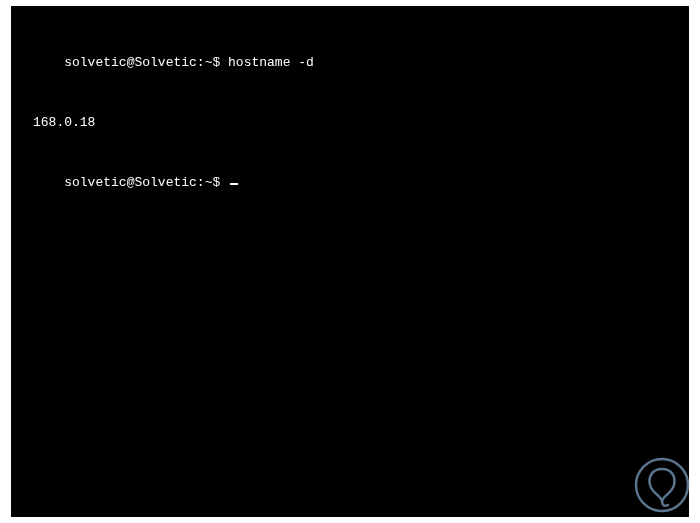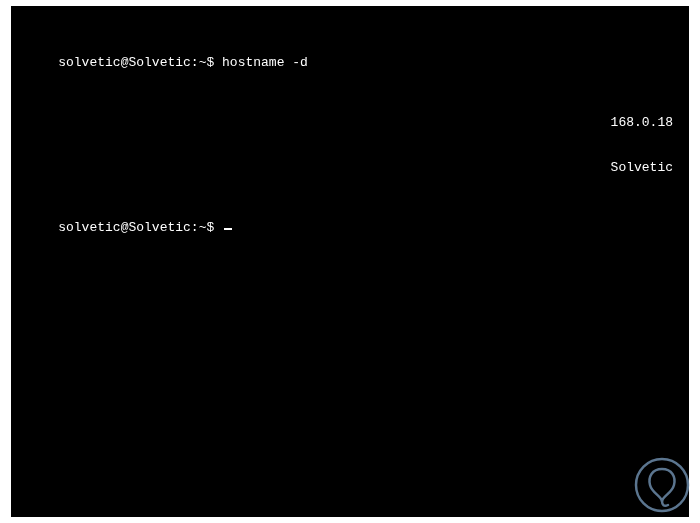--- a/index.html
+++ b/index.html
@@ -17,36 +17,35 @@
     .terminal {
       position: absolute;
       top: 6px;
       left: 11px;
       right: 11px;
       bottom: 6px;
       background: #000000;
       color: #ffffff;
       font-size: 13px;
       line-height: 15px;
-      padding: 4px 16px;
+      padding: 4px 22px;
       overflow: hidden;
       white-space: pre-wrap;
     }
     .line {
       display: block;
     }
     .prompt {
       color: #ffffff;
     }
     .cmd {
       color: #ffffff;
     }
     .output {
       color: #ffffff;
-      text-align: right;
     }
     .cursor {
       display: inline-block;
       width: 8px;
       height: 2px;
       background: #ffffff;
       vertical-align: baseline;
       margin-left: 2px;
       position: relative;
       top: -1px;
@@ -61,21 +60,20 @@
     }
   </style>
 </head>
 <body>
 
 <div class="terminal">
   <span class="line">
     <span class="prompt">solvetic@Solvetic:~$ </span><span class="cmd">hostname -d</span>
   </span>
   <span class="line output">168.0.18</span>
-  <span class="line output">Solvetic</span>
   <span class="line">
     <span class="prompt">solvetic@Solvetic:~$ </span><span class="cmd"></span><span class="cursor"></span>
   </span>
 </div>
 
 <svg class="watermark" viewBox="0 0 56 56">
   <circle cx="28" cy="28" r="26" fill="none" stroke-width="2.5" stroke="#6b8aa8"></circle>
   <path d="M28 12 C18 12 14 20 16 28 C18 36 26 38 28 44 C30 38 38 36 40 28 C42 20 38 12 28 12 Z" fill="none" stroke-width="2.5" stroke-linecap="round" stroke-linejoin="round" stroke="#6b8aa8"></path>
   <path d="M28 44 C28 48 30 50 34 48" fill="none" stroke-width="2.5" stroke-linecap="round" stroke="#6b8aa8"></path>
 </svg>

